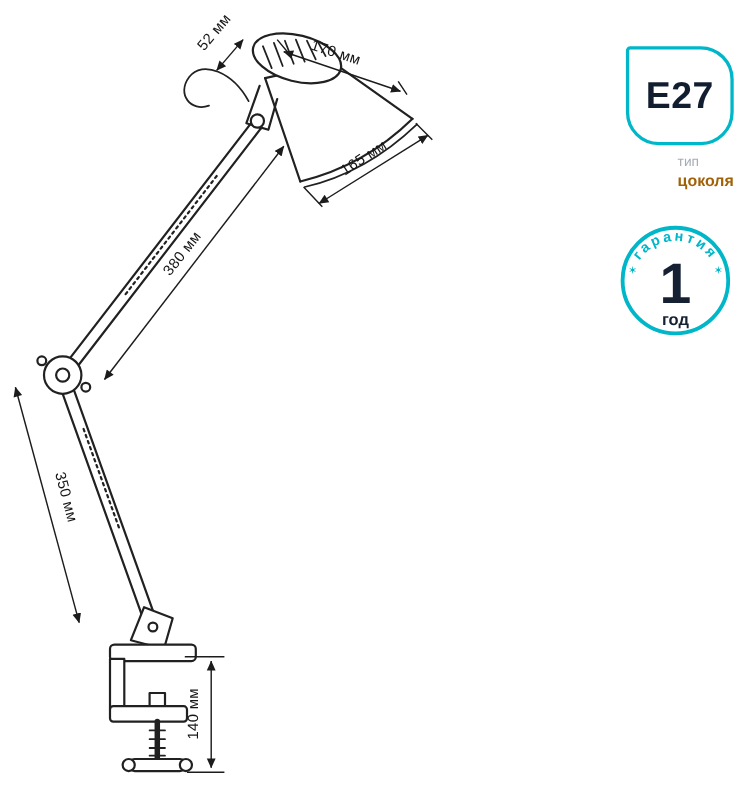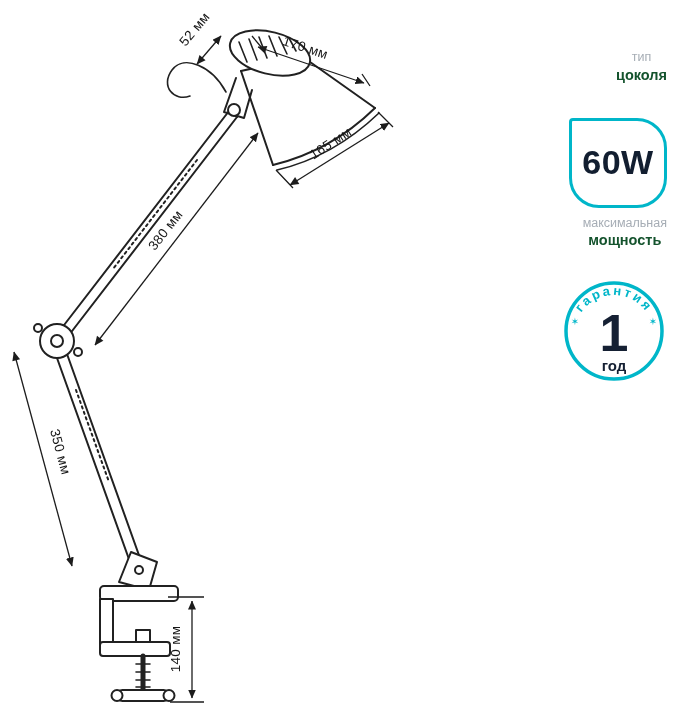--- a/index.html
+++ b/index.html
@@ -16,23 +16,23 @@
   .dims line,.dims .ext{stroke:#1c1c1c;stroke-width:1.3;fill:none;}
   .dims text{font-size:13.5px;fill:#161616;letter-spacing:.3px;}
   
   .spec-col{position:absolute;top:42px;right:14px;width:106px;display:flex;flex-direction:column;
             align-items:flex-end;gap:34px;}
   .spec-card{display:flex;flex-direction:column;align-items:flex-end;}
   .spec-badge{width:98px;height:90px;box-sizing:border-box;border:3.5px solid #00b6c9;
               border-radius:4px 30px 30px 30px;display:flex;align-items:center;justify-content:center;
               background:#fff;}
   .spec-value{font-size:34px;font-weight:800;color:#121e30;letter-spacing:.5px;}
-  .spec-labels{margin-top:8px;text-align:center;line-height:1.25;}
+  .spec-labels{margin-top:8px;text-align:left;line-height:1.25;}
   .lab-top{font-size:12.5px;color:#a6adb5;}
-  .lab-bot{font-size:14.5px;font-weight:bold;color:#14532d;}
+  .lab-bot{font-size:14.5px;font-weight:bold;color:#a16207;}
   .clamp-ico{stroke:#17263c;stroke-width:3.2;fill:none;stroke-linecap:round;stroke-linejoin:round;}
   
   .warranty{margin-top:-6px;}
   .warranty .ring{fill:none;stroke:#00b6c9;stroke-width:3.5;}
   .warranty .arc-text{fill:#00b6c9;font-size:13px;font-weight:bold;letter-spacing:2.5px;}
   .warranty .star{fill:#00b6c9;font-size:10px;text-anchor:middle;}
   .warranty .big-num{fill:#152033;font-size:52px;font-weight:800;text-anchor:middle;}
   .warranty .unit{fill:#152033;font-size:15px;font-weight:bold;text-anchor:middle;}
 </style>
 </head>
@@ -134,35 +134,29 @@
 
       <path class="ext" d="M168,597 H204 M170,702 H204"></path>
       <line x1="192" y1="601" x2="192" y2="698" marker-start="url(#mS)" marker-end="url(#mE)"></line>
       <text transform="translate(180,649) rotate(-90)" text-anchor="middle">140 мм</text>
     </g>
   </svg>
 
   <div class="spec-col">
 
     <div class="spec-card">
+      <div class="spec-badge">
+        <span class="spec-value">E27</span>
+      </div>
       <div class="spec-labels">
         <div class="lab-top">тип</div>
         <div class="lab-bot">цоколя</div>
       </div>
     </div>
 
-    <div class="spec-card">
-      <div class="spec-badge">
-        <span class="spec-value">60W</span>
-      </div>
-      <div class="spec-labels">
-        <div class="lab-top">максимальная</div>
-        <div class="lab-bot">мощность</div>
-      </div>
-    </div>
 
 
     <div class="warranty">
       <svg viewBox="0 0 106 106" width="106" height="106">
         <circle class="ring" cx="53" cy="53" r="48"></circle>
         <path id="warrArc" d="M14,56 A39,39 0 0 1 92,56" fill="none"></path>
         <text class="arc-text">
           <textPath href="#warrArc" startOffset="50%" text-anchor="middle">гарантия</textPath>
         </text>
         <text class="star" x="14" y="47">✶</text>

